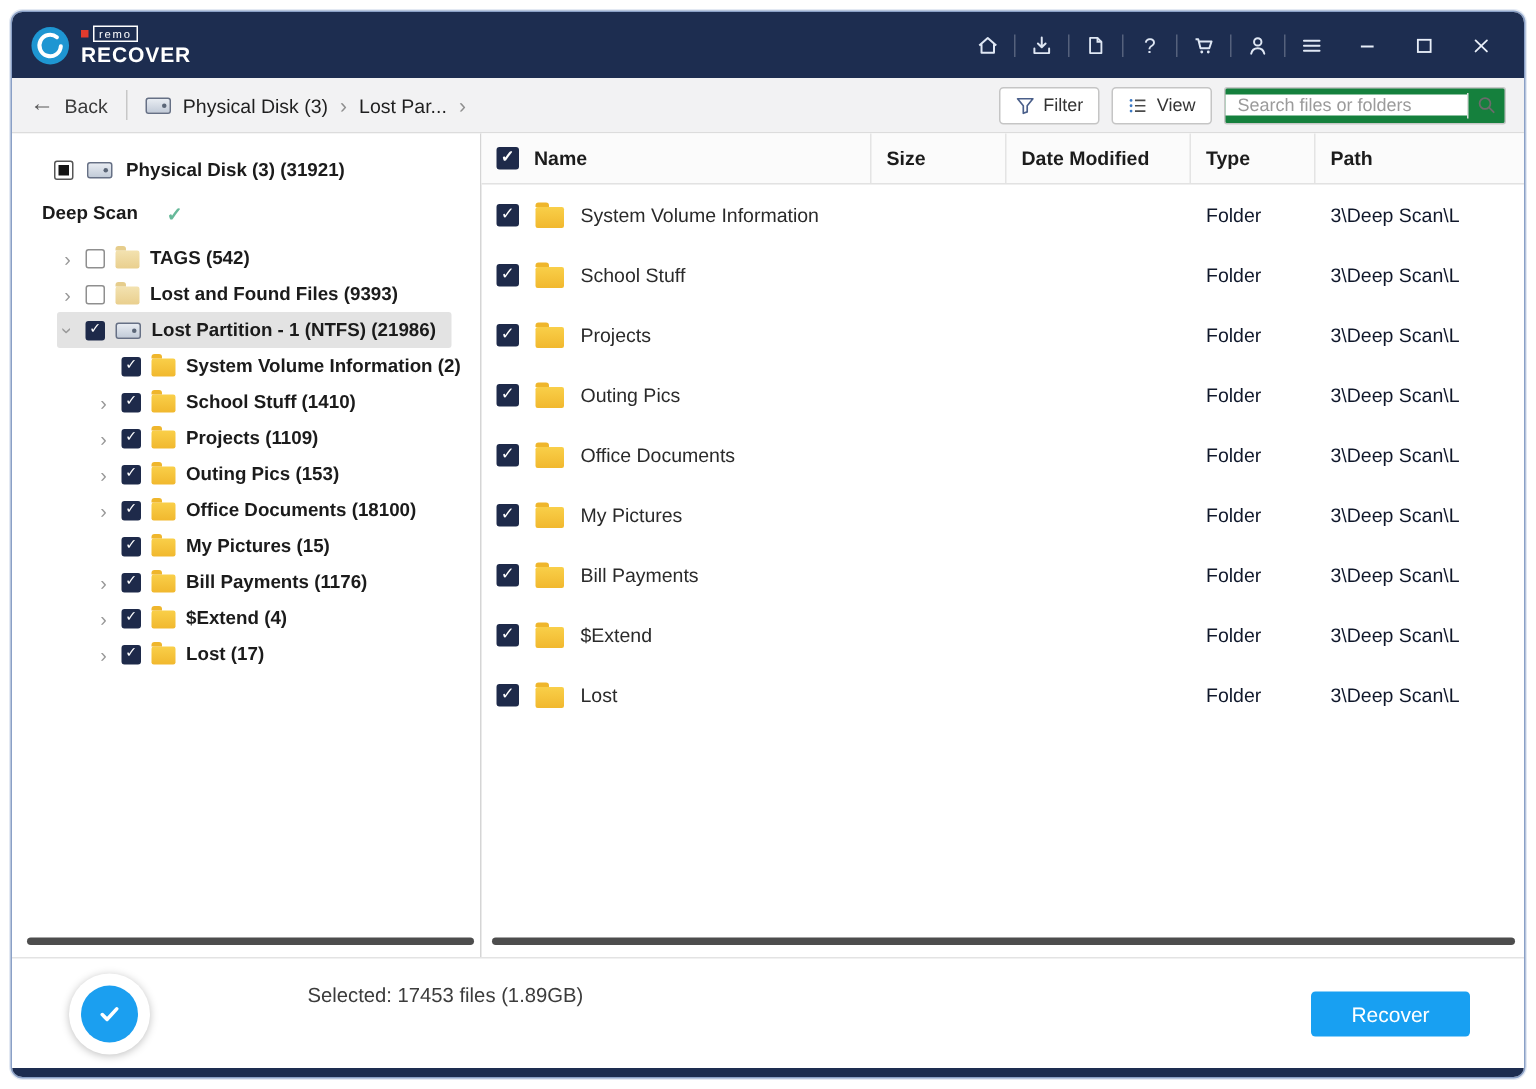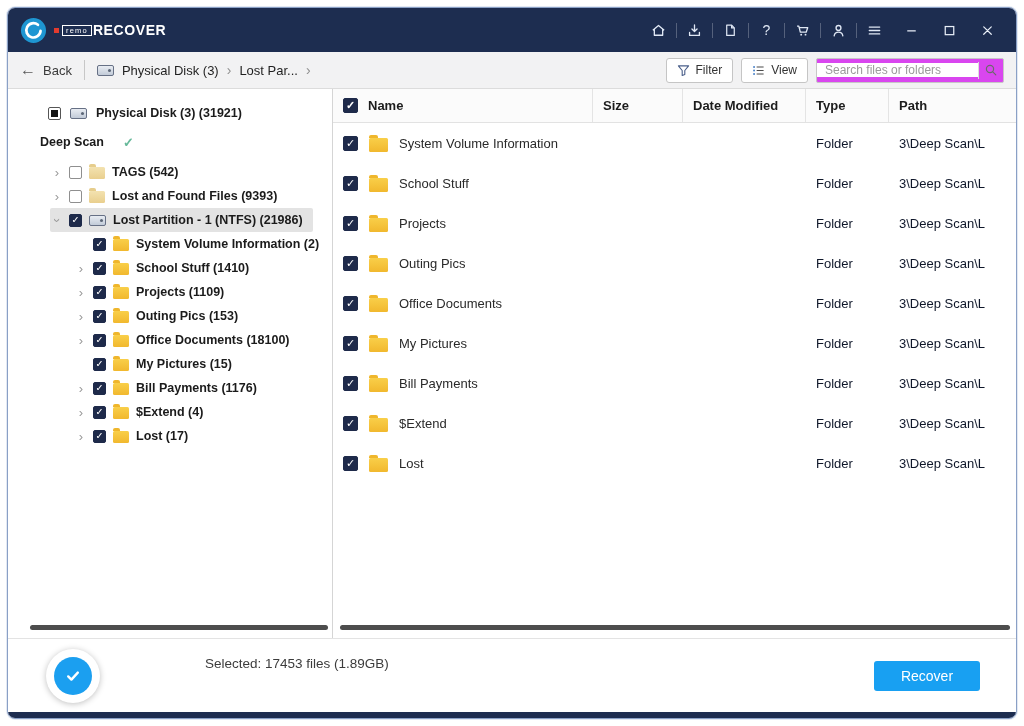--- a/index.html
+++ b/index.html
@@ -7,21 +7,21 @@
     font-family:"Liberation Sans", sans-serif; }
   .window { position:absolute; left:7px; top:7px; width:1010px; height:712px;
     border:1px solid #8aa0c6; box-shadow:0 0 0 1px #e3e9f3; border-radius:8px;
     overflow:hidden; display:flex; flex-direction:column; background:#fff; }
 
   
   .titlebar { height:44px; background:#1d2d50; display:flex; align-items:center;
     padding:0 10px 0 12px; flex:0 0 auto; }
   .logo { display:flex; align-items:center; gap:7px; }
   .logo-circle { width:27px; height:27px; flex:0 0 auto; }
-  .logo-text { display:flex; flex-direction:row; gap:1px; }
+  .logo-text { display:flex; flex-direction:column; gap:1px; }
   .logo-row1 { display:flex; align-items:center; gap:3px; }
   .red-dot { width:5px; height:5px; background:#e23b2e; }
   .remo-box { border:1px solid #fff; color:#fff; font-size:7.5px; line-height:9px;
     letter-spacing:1.2px; padding:0 3px; }
   .recover-word { color:#fff; font-size:14px; font-weight:700; letter-spacing:.6px; line-height:14px; }
   .tbar-icons { margin-left:auto; display:flex; align-items:center; }
   .tico { width:35px; height:26px; display:flex; align-items:center; justify-content:center; cursor:default; }
   .tico svg { width:17px; height:17px; }
   .tsep { width:1px; height:15px; background:rgba(255,255,255,.25); }
   .help-q { color:#dfe7f4; font-size:14px; }
@@ -36,30 +36,30 @@
   .tb-sep { width:1px; height:20px; background:#c7c7c7; margin:0 12px; }
   .drive-ico { width:17px; height:11px; border:1px solid #667085; border-radius:2px;
     background:linear-gradient(#e8ecf2,#c2cbd8); position:relative; flex:0 0 auto; }
   .drive-ico::after { content:''; position:absolute; right:2px; top:3px; width:3px; height:3px;
     border-radius:50%; background:#5b6677; }
   .crumb { font-size:13px; color:#1f1f1f; margin-left:8px; }
   .chev { color:#8f8f8f; font-size:14px; margin:0 8px; }
   .tb-right { margin-left:auto; display:flex; align-items:center; gap:8px; }
   .tb-btn { height:25px; background:#fff; border:1px solid #c5c5c5; border-radius:3px;
     display:flex; align-items:center; gap:6px; padding:0 10px; font-size:12px; color:#333; cursor:default; }
-  .search-box { width:188px; height:25px; background:#d946ef; border:1px solid #c7c7c7; border-radius:2px;
+  .search-box { width:188px; height:25px; background:#15803d; border:1px solid #c7c7c7; border-radius:2px;
     display:flex; align-items:center; }
   .search-input { flex:1; min-width:0; border:none; outline:none; font-size:12px; padding:0 8px;
     color:#333; font-family:"Liberation Sans", sans-serif; }
   .search-input::placeholder { color:#9b9b9b; }
   .search-div { width:1px; height:17px; background:#ddd; }
   .mag-wrap { width:24px; display:flex; align-items:center; justify-content:center; }
 
   
-  .content { flex:1; min-height:0; display:flex; position:relative; background:#fff;margin-left:12px; }
+  .content { flex:1; min-height:0; display:flex; position:relative; background:#fff; }
   .sidebar { width:312px; flex:0 0 auto; padding:12px 0 0 12px; overflow:hidden; }
   .vdivider { width:1px; background:#d5d5d5; }
   .main { flex:1; min-width:0; display:flex; flex-direction:column; }
 
   
   .root-row { display:flex; align-items:center; gap:9px; height:24px; margin-left:16px; }
   .scan-row { display:flex; align-items:center; gap:19px; height:22px; margin:6px 0 0 8px; }
   .scan-check { color:#67b99a; font-size:13px; font-weight:700; }
   .tree { margin-top:7px; }
   .tree-row { display:flex; align-items:center; gap:7px; height:24px; margin-left:18px;

